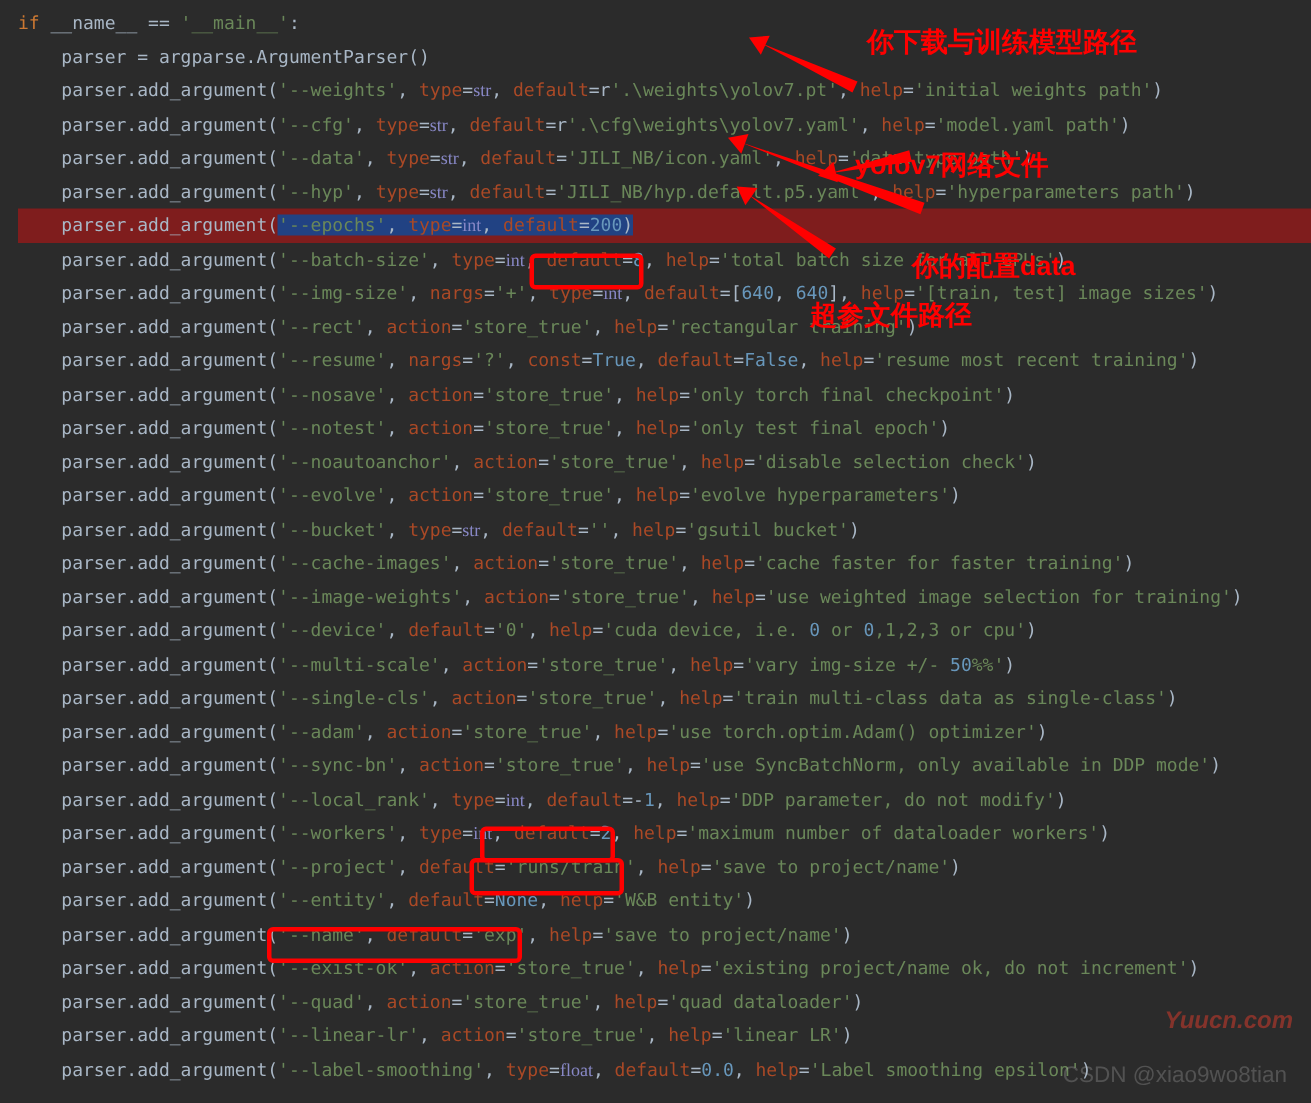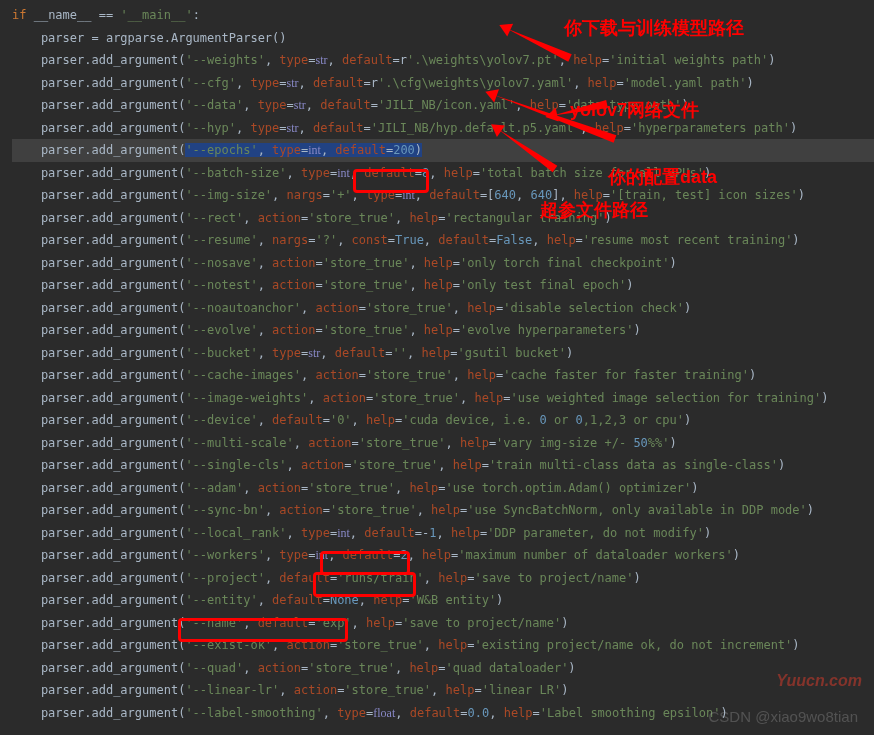--- a/index.html
+++ b/index.html
@@ -12,21 +12,21 @@
   height:735px;
   overflow:hidden;
   position:relative;
 }
 .code { padding:4px 0 0 12px; line-height:22.5px; white-space:pre; position:relative; }
 .k  { color:#cc7832; } 
 .s  { color:#6a8759; } 
 .n  { color:#6897bb; } 
 .p  { color:#aa4926; } 
 .b  { color:#8888c6;font-family:Liberation Serif, serif; }
-.hl { background:#404040; display:inline-block; width:100%; }
+.hl { background:#7f1d1d; display:inline-block; width:100%; }
 .hl-inner { background:#214283; }
 .annot {
   position:absolute;
   color:#ff0000;
   font-family:"Microsoft YaHei","SimHei",sans-serif;
   font-size:18px;
   font-weight:bold;
   pointer-events:none;
 }
 .arrow {
@@ -58,21 +58,21 @@
 <body>
 
 <div class="code" id="code-root"><span class="k">if</span> __name__ == <span class="s">'__main__'</span>:
     parser = argparse.ArgumentParser()
     parser.add_argument(<span class="s">'--weights'</span>, <span class="p">type</span>=<span class="b">str</span>, <span class="p">default</span>=r<span class="s">'.\weights\yolov7.pt'</span>, <span class="p">help</span>=<span class="s">'initial weights path'</span>)
     parser.add_argument(<span class="s">'--cfg'</span>, <span class="p">type</span>=<span class="b">str</span>, <span class="p">default</span>=r<span class="s">'.\cfg\weights\yolov7.yaml'</span>, <span class="p">help</span>=<span class="s">'model.yaml path'</span>)
     parser.add_argument(<span class="s">'--data'</span>, <span class="p">type</span>=<span class="b">str</span>, <span class="p">default</span>=<span class="s">'JILI_NB/icon.yaml'</span>, <span class="p">help</span>=<span class="s">'data.type path'</span>)
     parser.add_argument(<span class="s">'--hyp'</span>, <span class="p">type</span>=<span class="b">str</span>, <span class="p">default</span>=<span class="s">'JILI_NB/hyp.default.p5.yaml'</span>, <span class="p">help</span>=<span class="s">'hyperparameters path'</span>)
 <span class="hl">    parser.add_argument(<span class="hl-inner"><span class="s">'--epochs'</span>, <span class="p">type</span>=<span class="b">int</span>, <span class="p">default</span>=<span class="n">200</span>)</span></span>
     parser.add_argument(<span class="s">'--batch-size'</span>, <span class="p">type</span>=<span class="b">int</span>, <span class="p">default</span>=<span class="n">8</span>, <span class="p">help</span>=<span class="s">'total batch size for all GPUs'</span>)
-    parser.add_argument(<span class="s">'--img-size'</span>, <span class="p">nargs</span>=<span class="s">'+'</span>, <span class="p">type</span>=<span class="b">int</span>, <span class="p">default</span>=[<span class="n">640</span>, <span class="n">640</span>], <span class="p">help</span>=<span class="s">'[train, test] icon sizes'</span>)
+    parser.add_argument(<span class="s">'--img-size'</span>, <span class="p">nargs</span>=<span class="s">'+'</span>, <span class="p">type</span>=<span class="b">int</span>, <span class="p">default</span>=[<span class="n">640</span>, <span class="n">640</span>], <span class="p">help</span>=<span class="s">'[train, test] image sizes'</span>)
     parser.add_argument(<span class="s">'--rect'</span>, <span class="p">action</span>=<span class="s">'store_true'</span>, <span class="p">help</span>=<span class="s">'rectangular training'</span>)
     parser.add_argument(<span class="s">'--resume'</span>, <span class="p">nargs</span>=<span class="s">'?'</span>, <span class="p">const</span>=<span class="n">True</span>, <span class="p">default</span>=<span class="n">False</span>, <span class="p">help</span>=<span class="s">'resume most recent training'</span>)
     parser.add_argument(<span class="s">'--nosave'</span>, <span class="p">action</span>=<span class="s">'store_true'</span>, <span class="p">help</span>=<span class="s">'only torch final checkpoint'</span>)
     parser.add_argument(<span class="s">'--notest'</span>, <span class="p">action</span>=<span class="s">'store_true'</span>, <span class="p">help</span>=<span class="s">'only test final epoch'</span>)
     parser.add_argument(<span class="s">'--noautoanchor'</span>, <span class="p">action</span>=<span class="s">'store_true'</span>, <span class="p">help</span>=<span class="s">'disable selection check'</span>)
     parser.add_argument(<span class="s">'--evolve'</span>, <span class="p">action</span>=<span class="s">'store_true'</span>, <span class="p">help</span>=<span class="s">'evolve hyperparameters'</span>)
     parser.add_argument(<span class="s">'--bucket'</span>, <span class="p">type</span>=<span class="b">str</span>, <span class="p">default</span>=<span class="s">''</span>, <span class="p">help</span>=<span class="s">'gsutil bucket'</span>)
     parser.add_argument(<span class="s">'--cache-images'</span>, <span class="p">action</span>=<span class="s">'store_true'</span>, <span class="p">help</span>=<span class="s">'cache faster for faster training'</span>)
     parser.add_argument(<span class="s">'--image-weights'</span>, <span class="p">action</span>=<span class="s">'store_true'</span>, <span class="p">help</span>=<span class="s">'use weighted image selection for training'</span>)
     parser.add_argument(<span class="s">'--device'</span>, <span class="p">default</span>=<span class="s">'0'</span>, <span class="p">help</span>=<span class="s">'cuda device, i.e. <span class="n">0</span> or <span class="n">0</span>,1,2,3 or cpu'</span>)
@@ -89,21 +89,21 @@
     parser.add_argument(<span class="s">'--quad'</span>, <span class="p">action</span>=<span class="s">'store_true'</span>, <span class="p">help</span>=<span class="s">'quad dataloader'</span>)
     parser.add_argument(<span class="s">'--linear-lr'</span>, <span class="p">action</span>=<span class="s">'store_true'</span>, <span class="p">help</span>=<span class="s">'linear LR'</span>)
     parser.add_argument(<span class="s">'--label-smoothing'</span>, <span class="p">type</span>=<span class="b">float</span>, <span class="p">default</span>=<span class="n">0.0</span>, <span class="p">help</span>=<span class="s">'Label smoothing epsilon'</span>)
 </div>
 
 <div class="box" style="left:353px; top:169px; width:76px; height:24px;"></div>
 <div class="box" style="left:320px; top:551px; width:90px; height:24px;"></div>
 <div class="box" style="left:313px; top:572px; width:103px; height:25px;"></div>
 <div class="box" style="left:178px; top:618px; width:170px; height:24px;"></div>
 
-<div class="annot" style="left:564px; top:16px;">你下载与训练模型路径</div>
+<div class="annot" style="left:578px; top:16px;">你下载与训练模型路径</div>
 <div class="annot" style="left:570px; top:98px;">yolov7网络文件</div>
 <div class="annot" style="left:608px; top:165px;">你的配置data</div>
 <div class="annot" style="left:540px; top:198px;font-family:Liberation Serif, serif;">超参文件路径</div>
 
 <div class="arrow" style="left:500px; top:54px; transform:rotate(25deg);"></div>
 <div class="arrow" style="left:552px; top:100px; transform:rotate(-12deg); border-right-width:55px;"></div>
 <div class="arrow" style="left:485px; top:135px; transform:rotate(20deg); border-right-width:130px;"></div>
 <div class="arrow" style="left:485px; top:165px; transform:rotate(35deg); border-right-width:70px;"></div>
 
 <div class="watermark1" style="right:12px; top:672px; font-style:italic; font-size:16px; font-weight:bold;text-align:right;">Yuucn.com</div>

